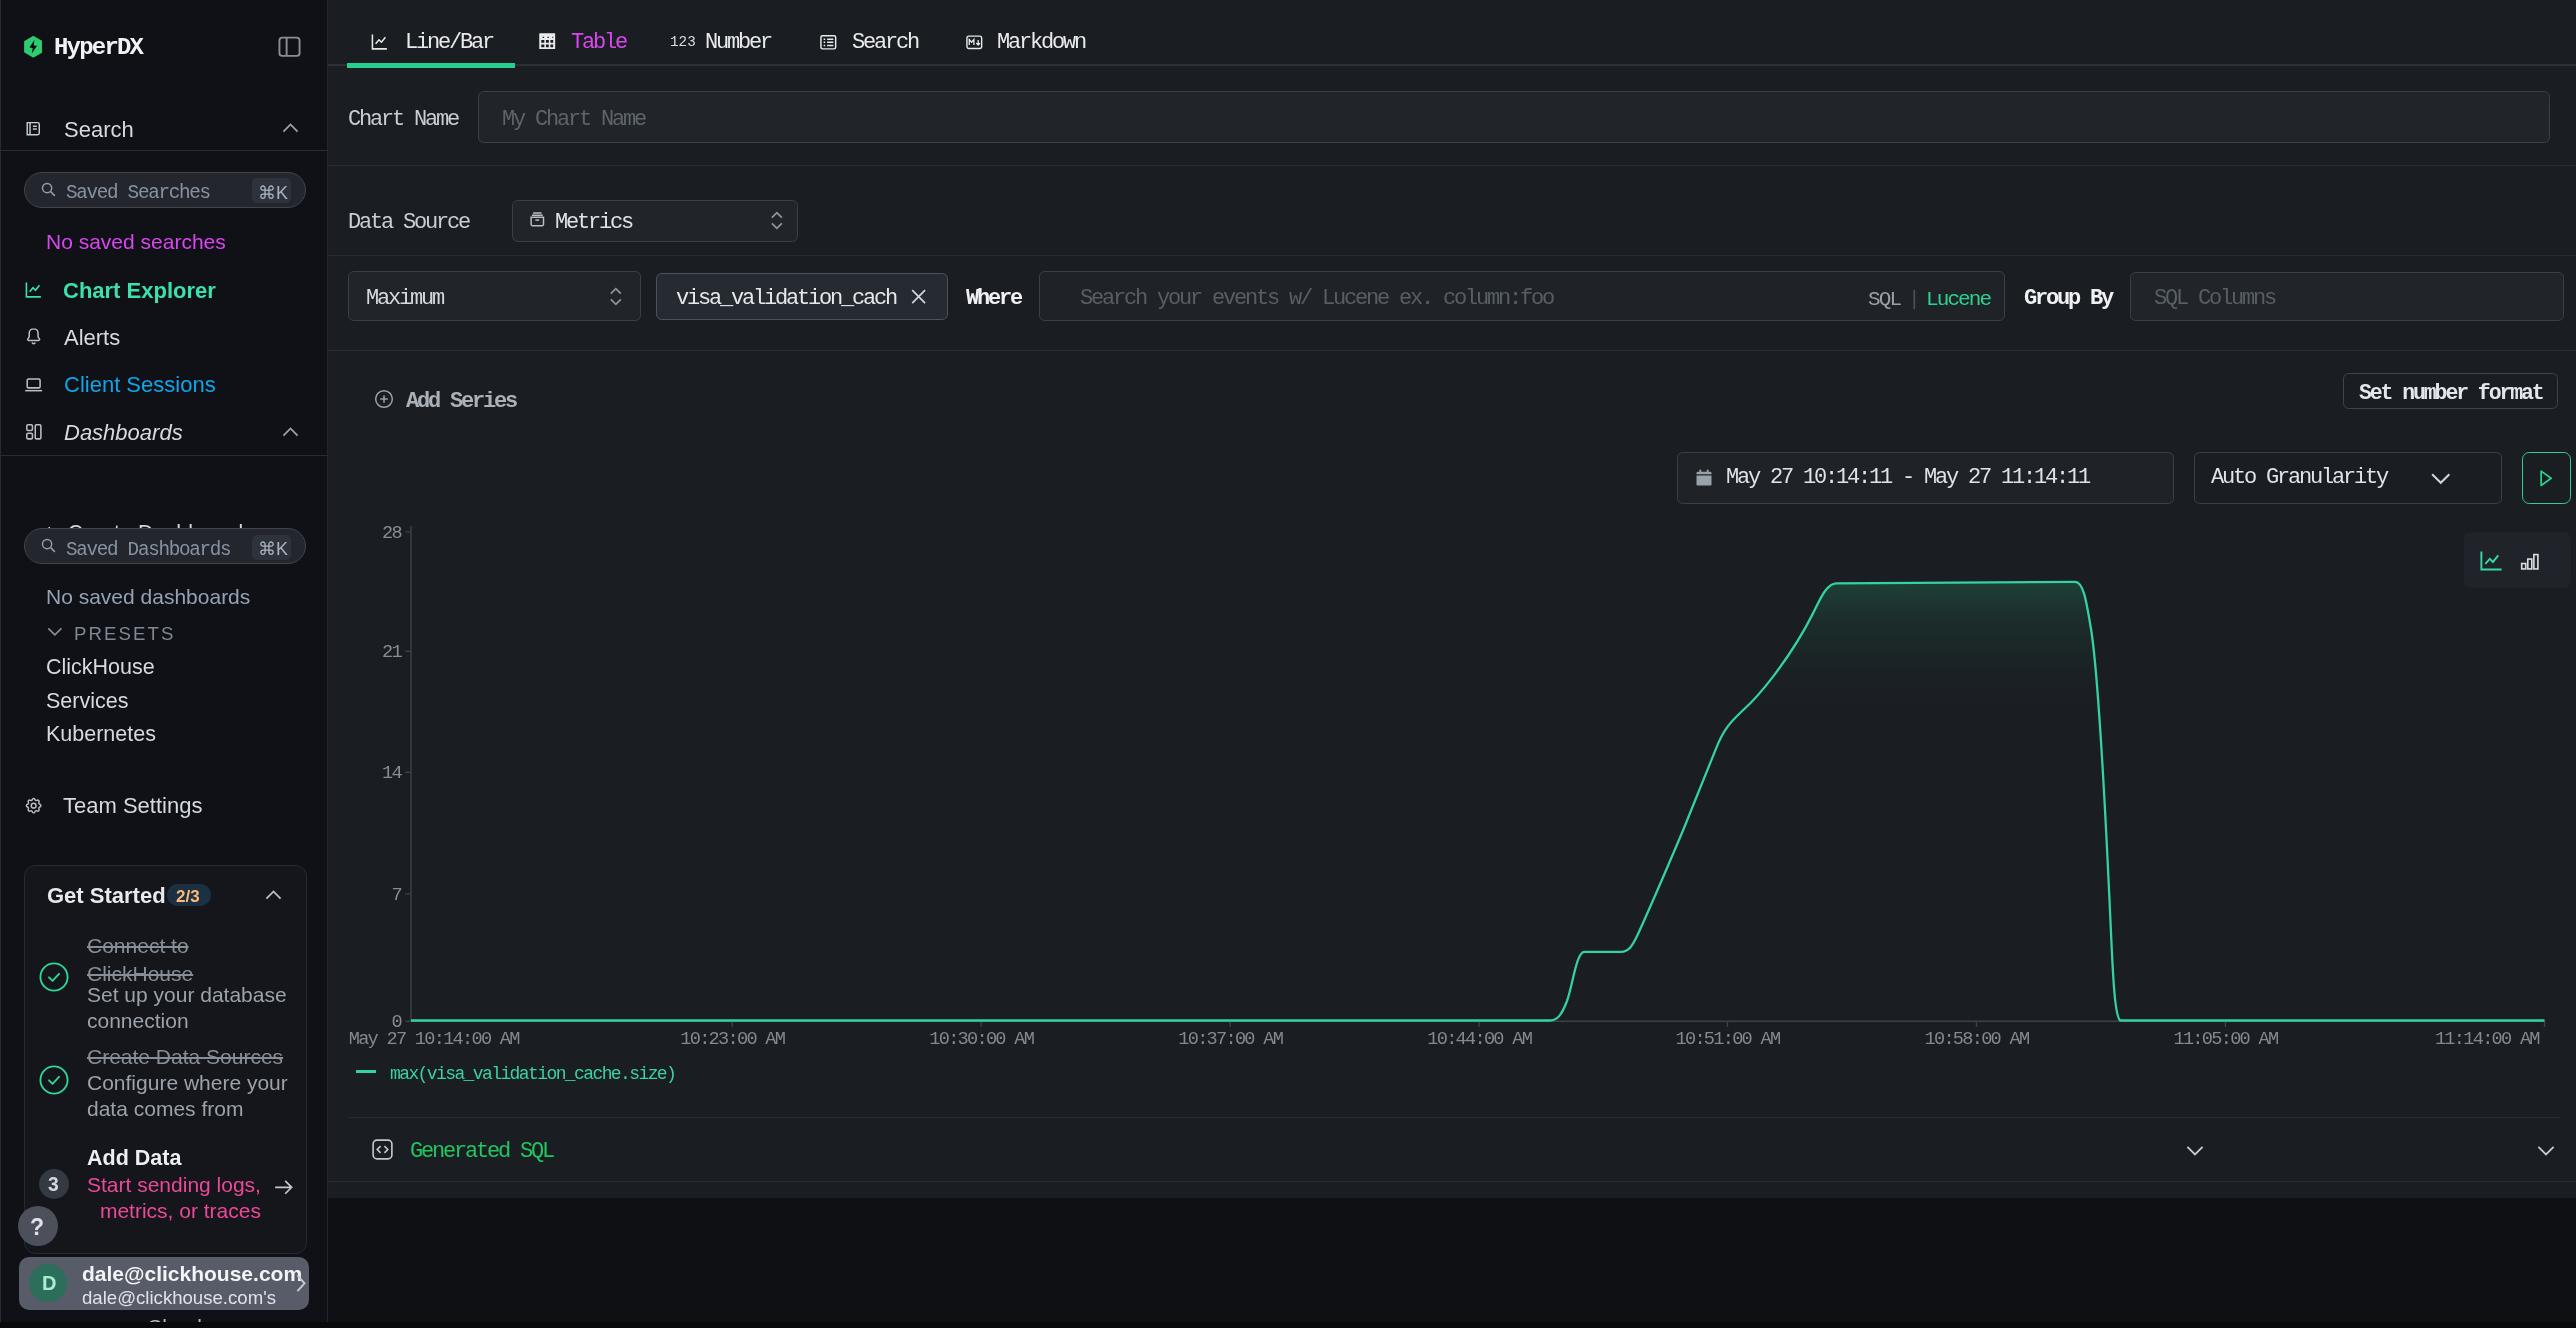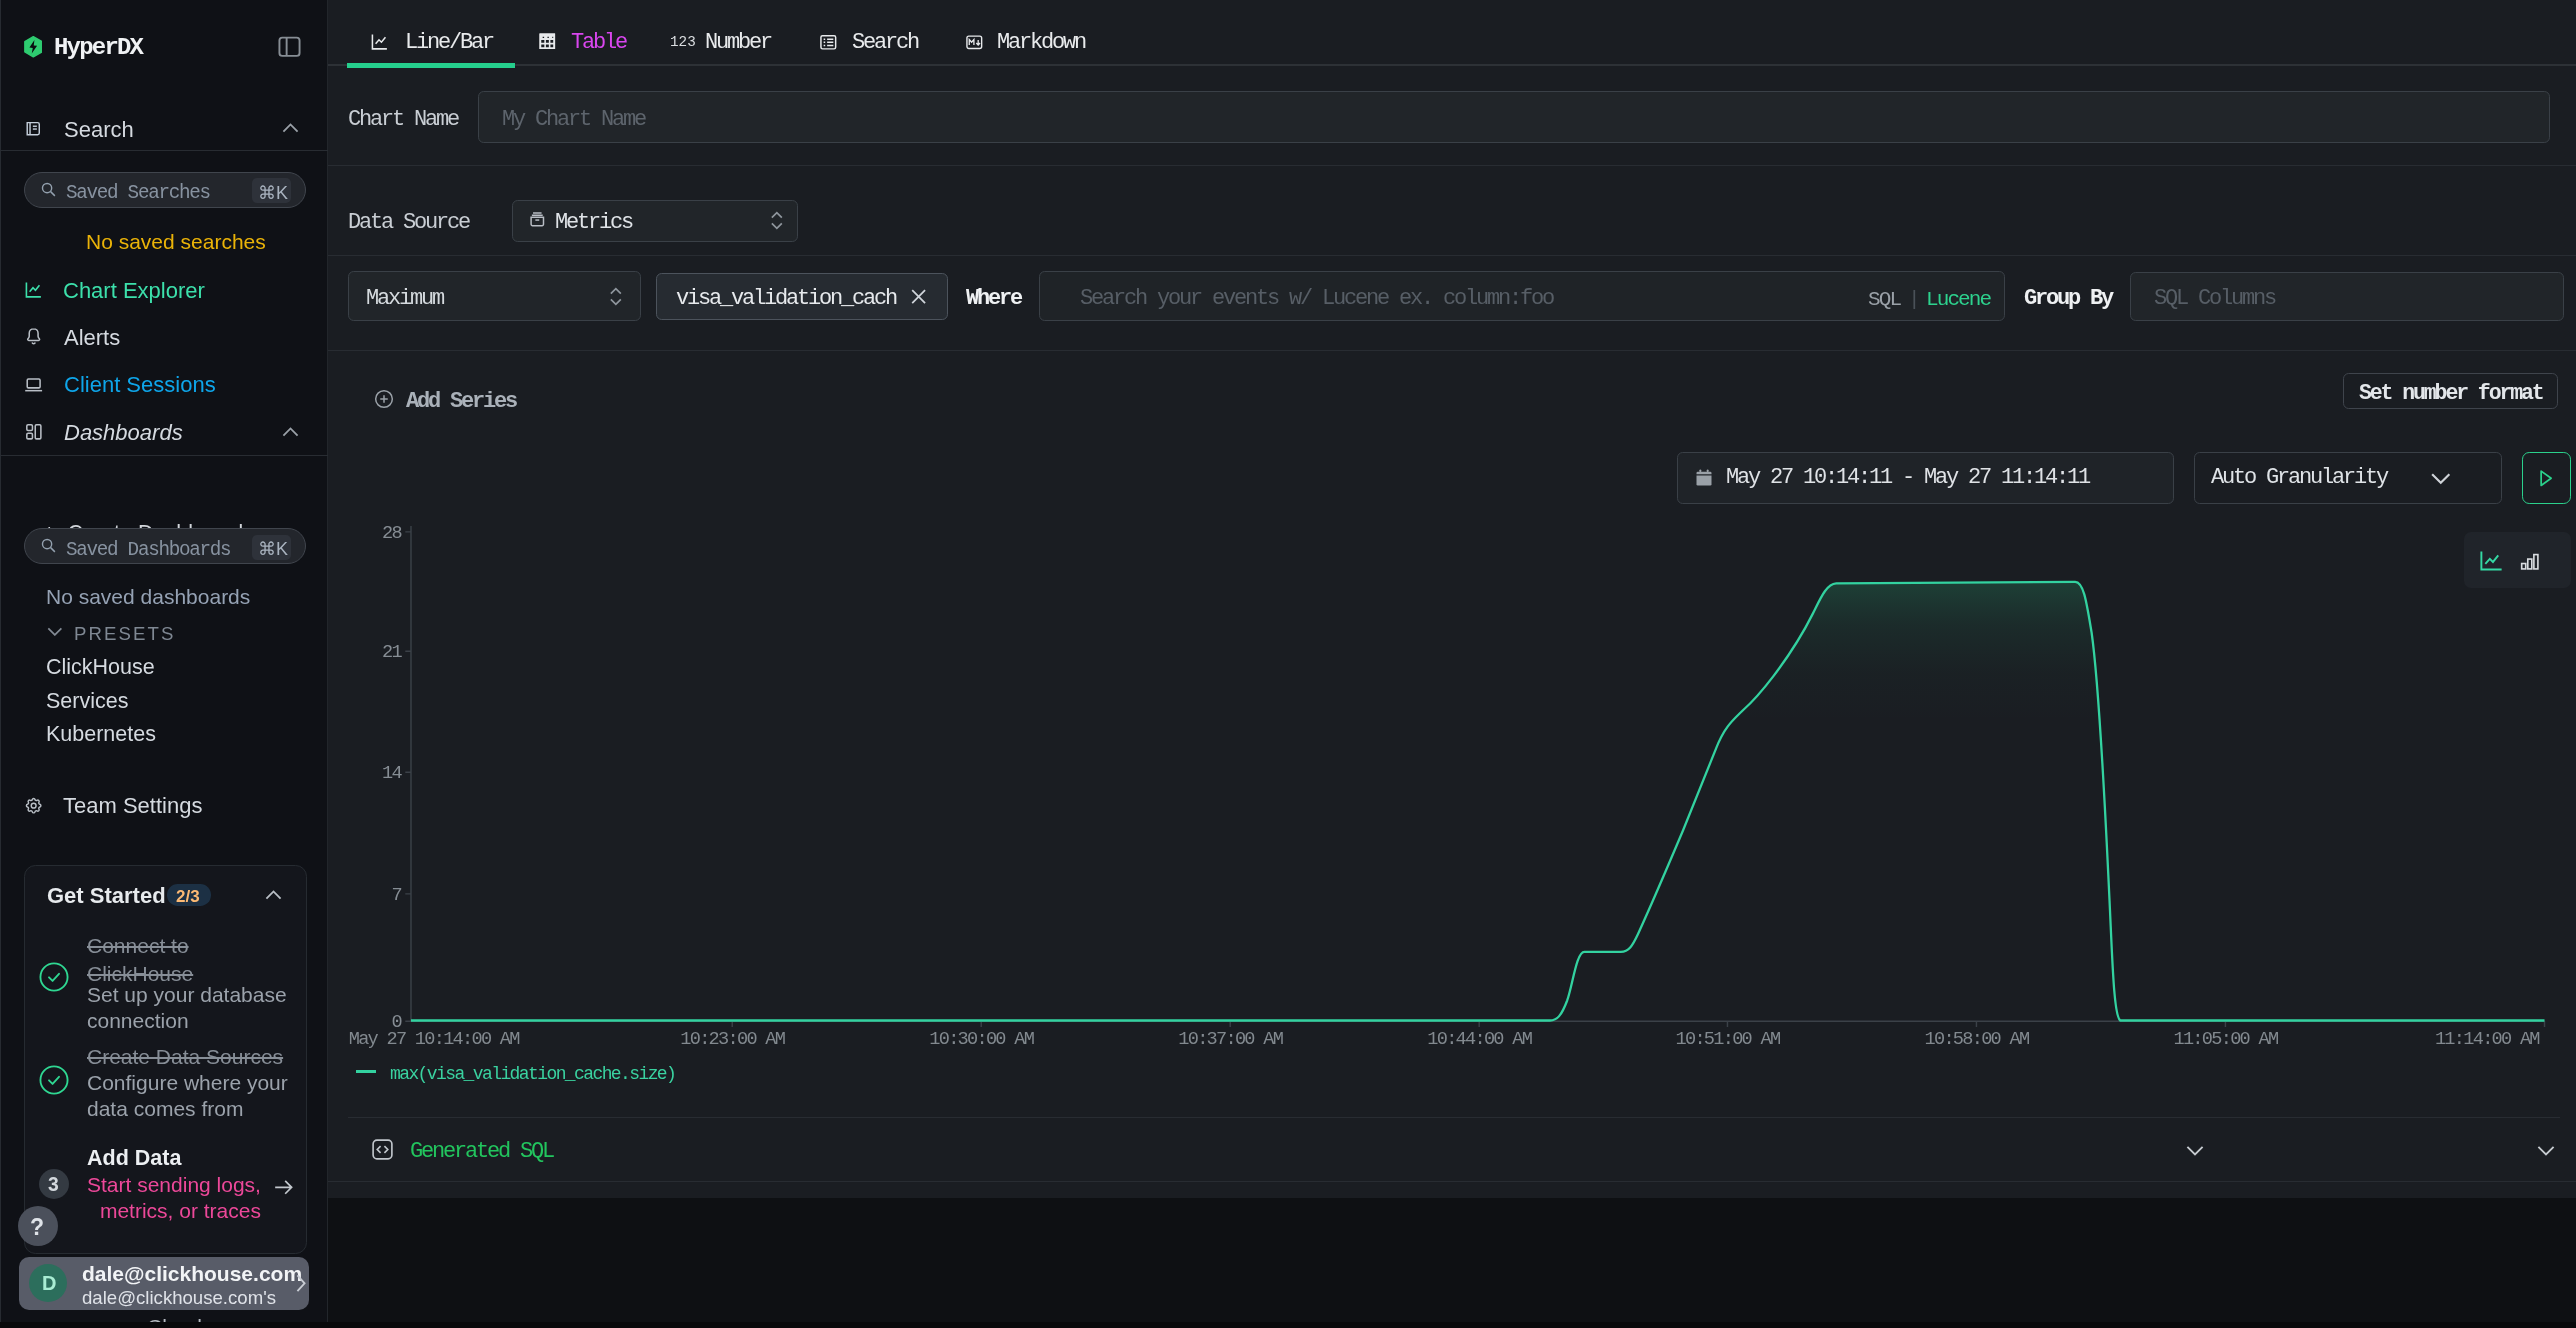--- a/index.html
+++ b/index.html
@@ -45,27 +45,27 @@
   <div class="abs hdivider" style="left:0;top:150px;width:328px;"></div>
 
   <div class="abs pill" style="left:23.6px;top:172px;"></div>
   <svg class="abs" style="left:40px;top:181px;" width="17" height="17" viewBox="0 0 24 24" fill="none" stroke="#93a0ae" stroke-width="2">
       <circle cx="10" cy="10" r="6.5"></circle>
       <line x1="15" y1="15" x2="21" y2="21"></line>
     </svg>
   <div class="abs mono" style="left:66px;top:182px;font-size:19.3px;letter-spacing:-1.3px;color:#8792a0;">Saved Searches</div>
   <div class="abs" style="left:252px;top:178px;width:39px;height:25px;background:#2e323a;border-radius:5px;"></div>
   <div class="abs sans" style="left:258px;top:182px;font-size:18px;color:#a9b3bf;">⌘K</div>
-  <div class="abs sans" style="left:46px;top:230px;font-size:21px;color:#eab308;margin-left:40px;">No saved searches</div>
+  <div class="abs sans" style="left:46px;top:230px;font-size:21px;color:#d946ef;">No saved searches</div>
 
   <svg class="abs" style="left:23.6px;top:280px;" width="19.3" height="19.3" viewBox="0 0 24 24" fill="none" stroke="#3ce0ab" stroke-width="2">
       <path d="M3 3 v18 h18"></path>
       <path d="M7 14.5 l4.2-4.8 3 3 5-6.2"></path>
     </svg>
-  <div class="abs sans" style="left:63px;top:278px;font-size:22px;font-weight:normal;color:#3ce0ab;">Chart Explorer</div>
+  <div class="abs sans" style="left:63px;top:278px;font-size:22px;font-weight:bold;color:#3ce0ab;">Chart Explorer</div>
   <svg class="abs" style="left:23.6px;top:326px;" width="19.3" height="19.3" viewBox="0 0 24 24" fill="none" stroke="#b9bfc6" stroke-width="1.9">
       <path d="M12 3.5c-3.3 0-5.5 2.5-5.5 5.5v3.6c0 1-0.7 2.2-1.6 3.2-0.7 0.8-0.2 2.2 1 2.2h12.2c1.2 0 1.7-1.4 1-2.2-0.9-1-1.6-2.2-1.6-3.2V9c0-3-2.2-5.5-5.5-5.5z"></path>
       <path d="M10 20.5c0.3 1 1.1 1.6 2 1.6s1.7-0.6 2-1.6"></path>
     </svg>
   <div class="abs sans" style="left:64px;top:325px;font-size:22px;color:#d5dae0;">Alerts</div>
   <svg class="abs" style="left:23.6px;top:375px;" width="19.3" height="19.3" viewBox="0 0 24 24" fill="none" stroke="#b9bfc6" stroke-width="1.9">
       <rect x="4" y="5" width="16" height="11" rx="1.5"></rect>
       <path d="M1.5 19.5 h21"></path>
     </svg>
   <div class="abs sans" style="left:64px;top:372px;font-size:22px;color:#0ea5e9;">Client Sessions</div>

